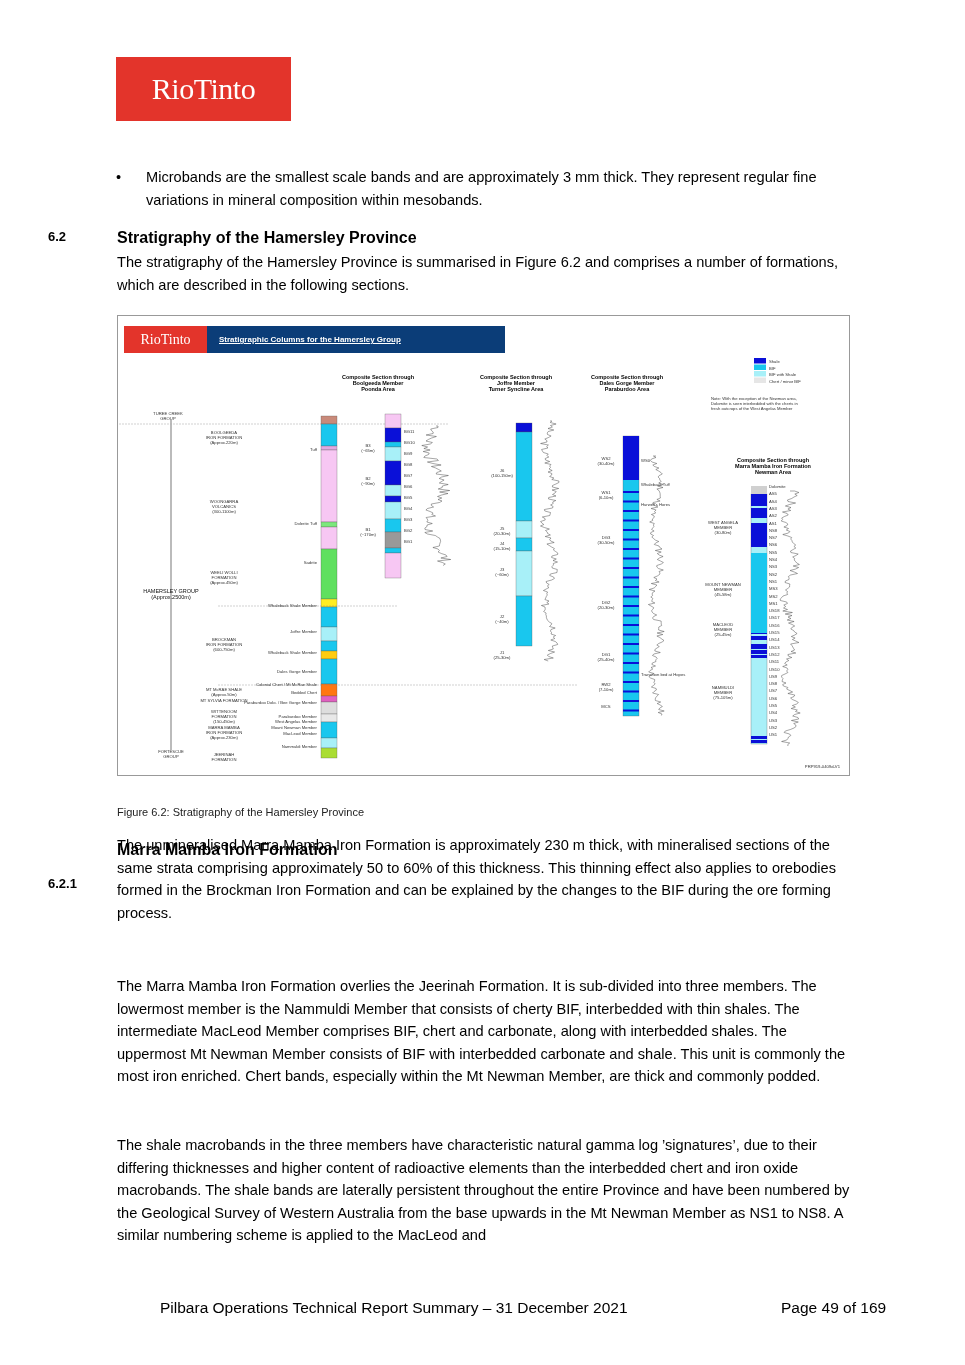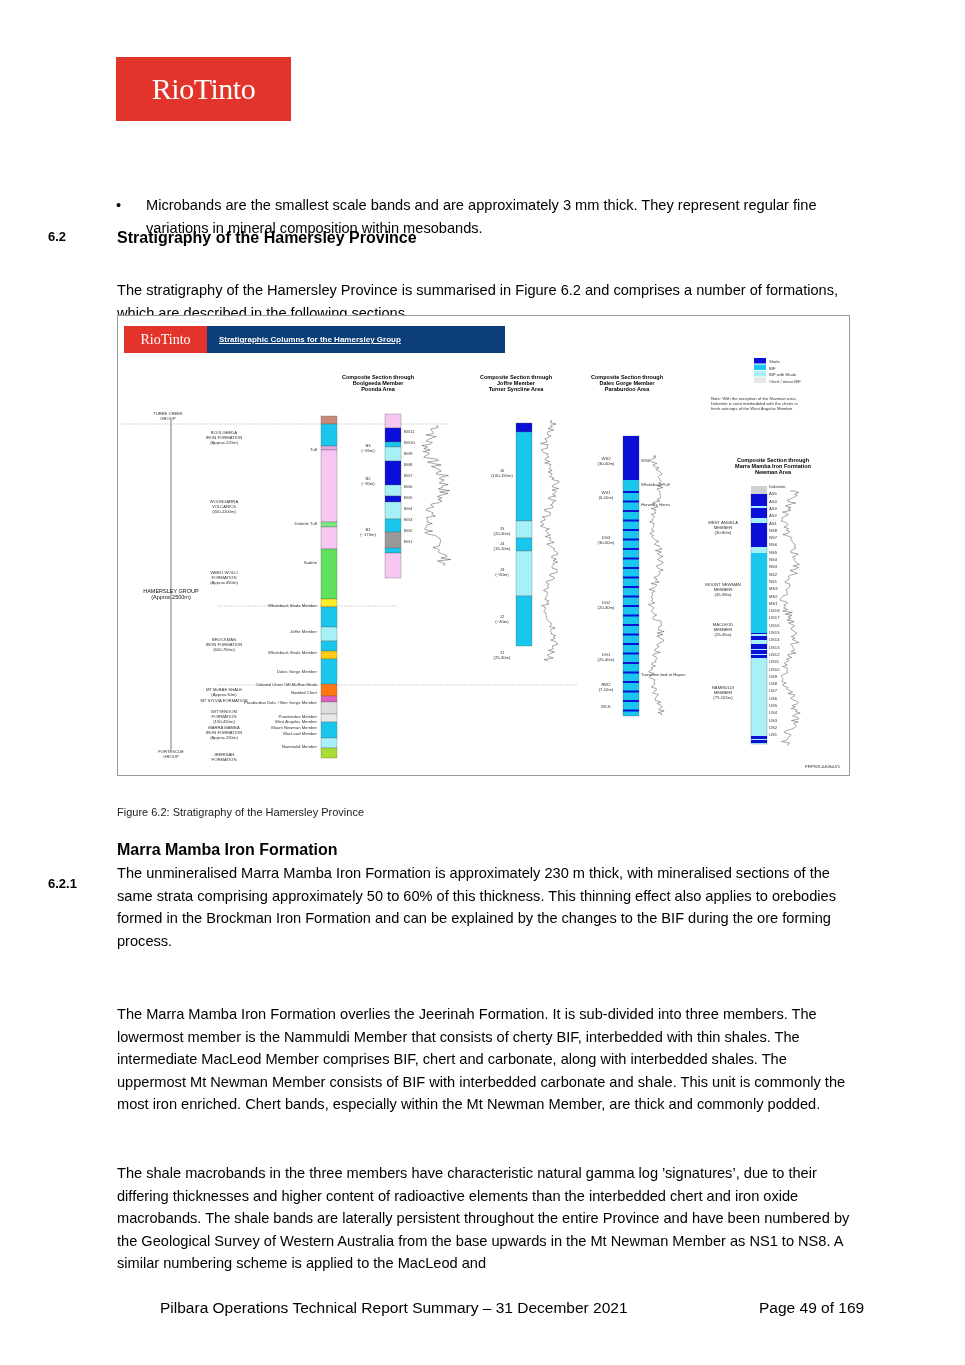--- a/index.html
+++ b/index.html
@@ -2,21 +2,21 @@
 <html><head>
 <meta charset="utf-8">
 <style>
   html, body { margin: 0; padding: 0; background: #ffffff; }
   body { width: 965px; height: 1365px; position: relative; overflow: hidden;
          font-family: "Liberation Sans", sans-serif; color: #000; }
   .abs { position: absolute; }
   .logo { left: 116px; top: 57px; width: 175px; height: 64px; background: #e3342b;
           display: flex; align-items: center; justify-content: center; }
   .logo span { font-family: "Liberation Serif", serif; color: #fff; font-size: 30px; letter-spacing: -0.5px; }
-  .body-text { font-size: 14.6px; line-height: 22.6px; margin-top: 28px; }
+  .body-text { font-size: 14.6px; line-height: 22.6px; }
   .bullet { left: 116px; top: 166px; width: 720px; }
   .bullet .dot { position: absolute; left: 0; top: 0; }
   .bullet .txt { position: absolute; left: 30px; top: 0; width: 690px; }
   .h2num { left: 48px; font-weight: bold; font-size: 13px; }
   .h2 { left: 117px; font-weight: bold; font-size: 16px; }
   .para { left: 117px; width: 735px; }
   .caption { left: 117px; top: 806px; font-size: 11px; color: #222; }
   .footer { top: 1299px; font-size: 15.5px; margin-left: 43px; }
   
   .figure { left: 117px; top: 315px; width: 731px; height: 459px; border: 1px solid #999; background: #fff; }
@@ -306,13 +306,13 @@
 
 <div class="abs caption">Figure 6.2: Stratigraphy of the Hamersley Province</div>
 
 <div class="abs h2num" style="top:876px">6.2.1</div>
 <div class="abs h2" style="top:841px">Marra Mamba Iron Formation</div>
 <div class="abs para body-text" style="top:834px">The unmineralised Marra Mamba Iron Formation is approximately 230 m thick, with mineralised sections of the same strata comprising approximately 50 to 60% of this thickness. This thinning effect also applies to orebodies formed in the Brockman Iron Formation and can be explained by the changes to the BIF during the ore forming process.</div>
 <div class="abs para body-text" style="top:975px">The Marra Mamba Iron Formation overlies the Jeerinah Formation. It is sub-divided into three members. The lowermost member is the Nammuldi Member that consists of cherty BIF, interbedded with thin shales. The intermediate MacLeod Member comprises BIF, chert and carbonate, along with interbedded shales. The uppermost Mt Newman Member consists of BIF with interbedded carbonate and shale. This unit is commonly the most iron enriched. Chert bands, especially within the Mt Newman Member, are thick and commonly podded.</div>
 <div class="abs para body-text" style="top:1134px">The shale macrobands in the three members have characteristic natural gamma log ’signatures’, due to their differing thicknesses and higher content of radioactive elements than the interbedded chert and iron oxide macrobands. The shale bands are laterally persistent throughout the entire Province and have been numbered by the Geological Survey of Western Australia from the base upwards in the Mt Newman Member as NS1 to NS8. A similar numbering scheme is applied to the MacLeod and</div>
 
 <div class="abs footer" style="left:117px">Pilbara Operations Technical Report Summary – 31 December 2021</div>
-<div class="abs footer" style="left:716px">Page 49 of 169</div>
+<div class="abs footer" style="left:738px">Page 49 of 169</div>
 
 </body></html>

